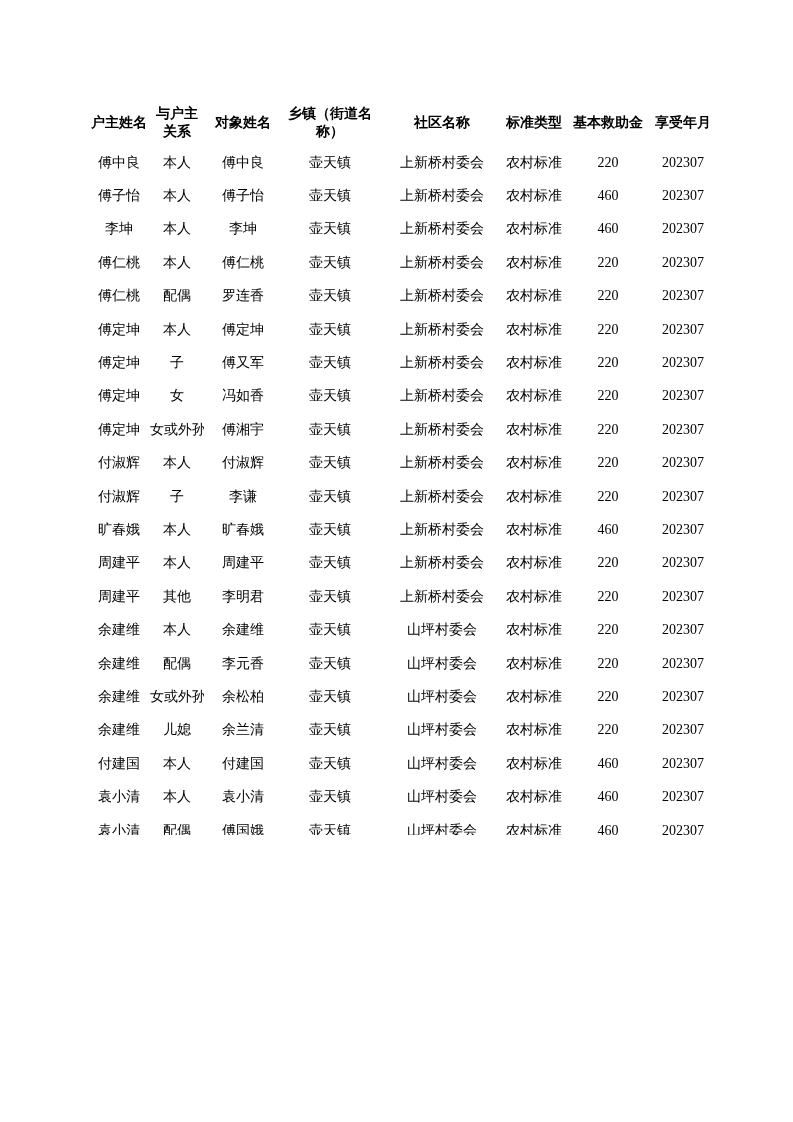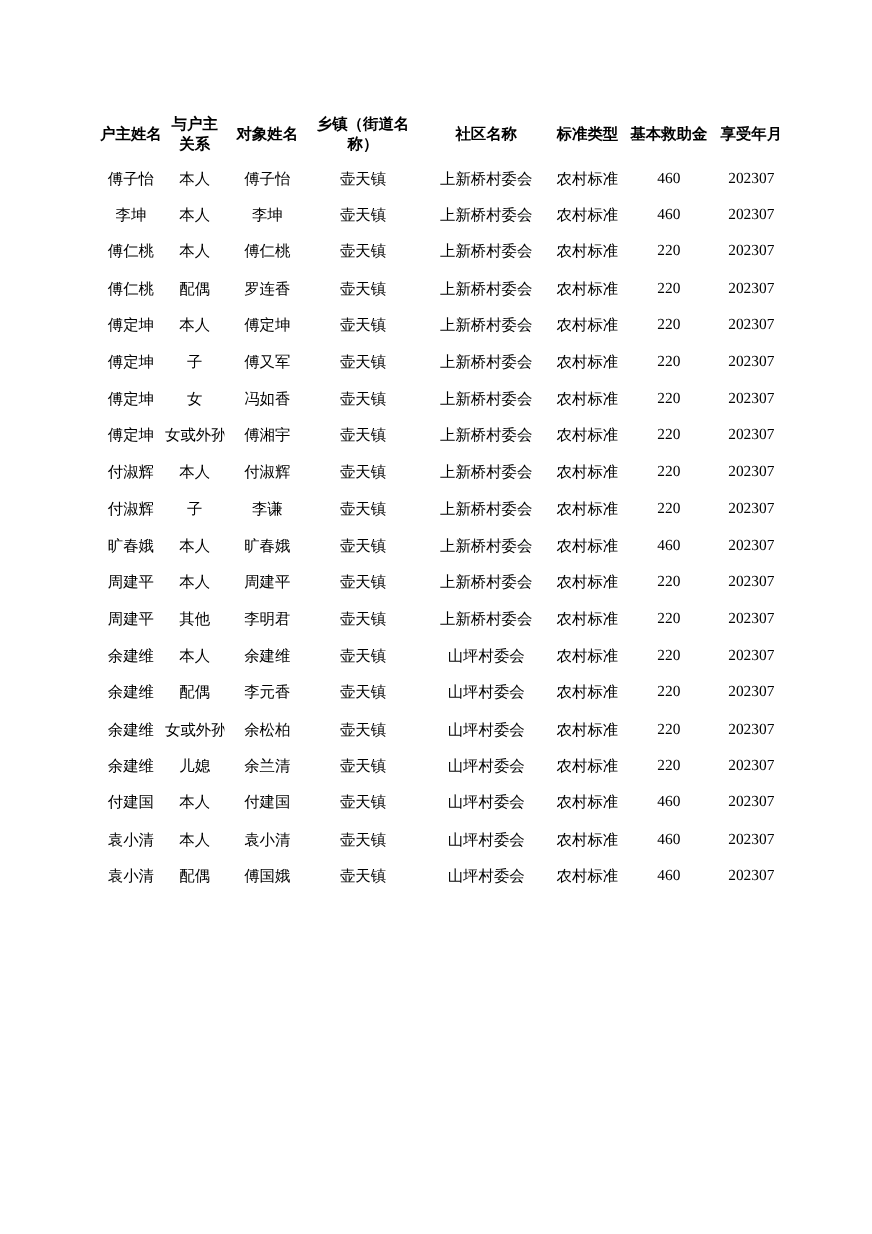--- a/index.html
+++ b/index.html
@@ -79,20 +79,30 @@
         <th>乡镇（街道名称）</th>
         <th>社区名称</th>
         <th>标准类型</th>
         <th>基本救助金</th>
         <th>享受年月</th>
       </tr>
     </thead>
     <tbody id="table-body">
 
 
+    <tr>
+      <td>傅中良</td>
+      <td>本人</td>
+      <td>傅中良</td>
+      <td>壶天镇</td>
+      <td>上新桥村委会</td>
+      <td>农村标准</td>
+      <td>220</td>
+      <td>202307</td>
+    </tr>
 
     <tr>
       <td>傅子怡</td>
       <td>本人</td>
       <td>傅子怡</td>
       <td>壶天镇</td>
       <td>上新桥村委会</td>
       <td>农村标准</td>
       <td>460</td>
       <td>202307</td>

